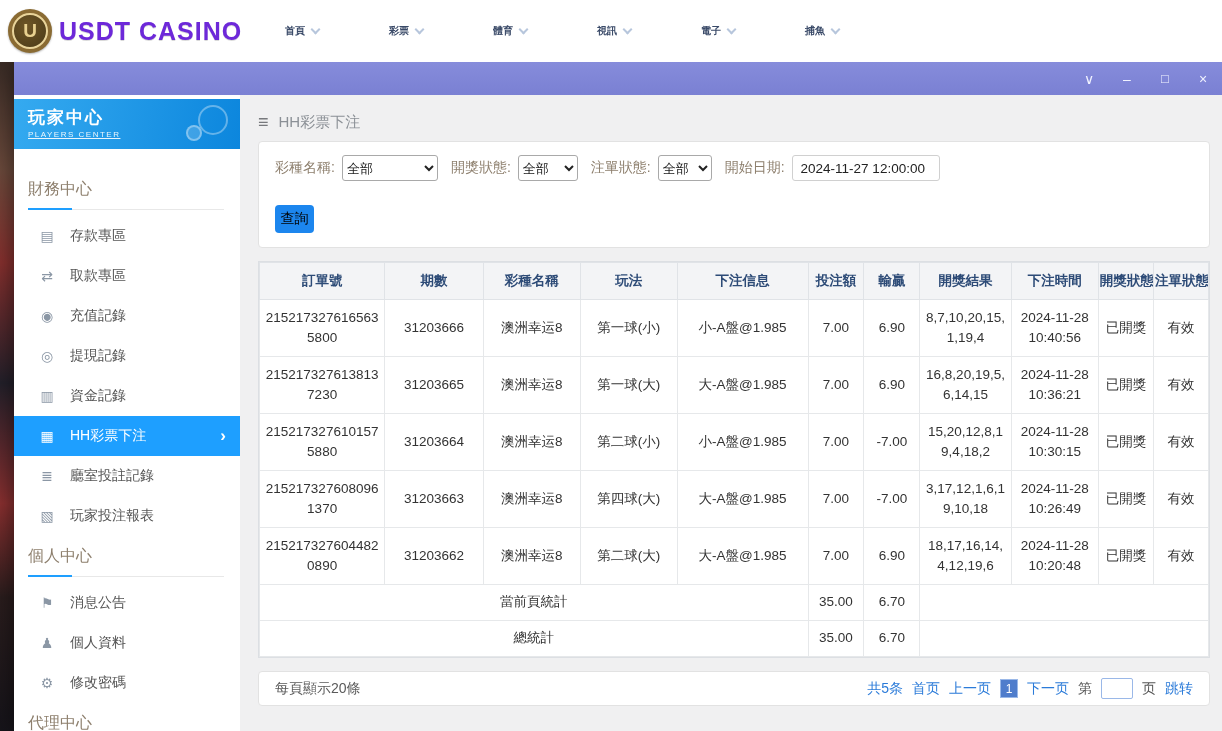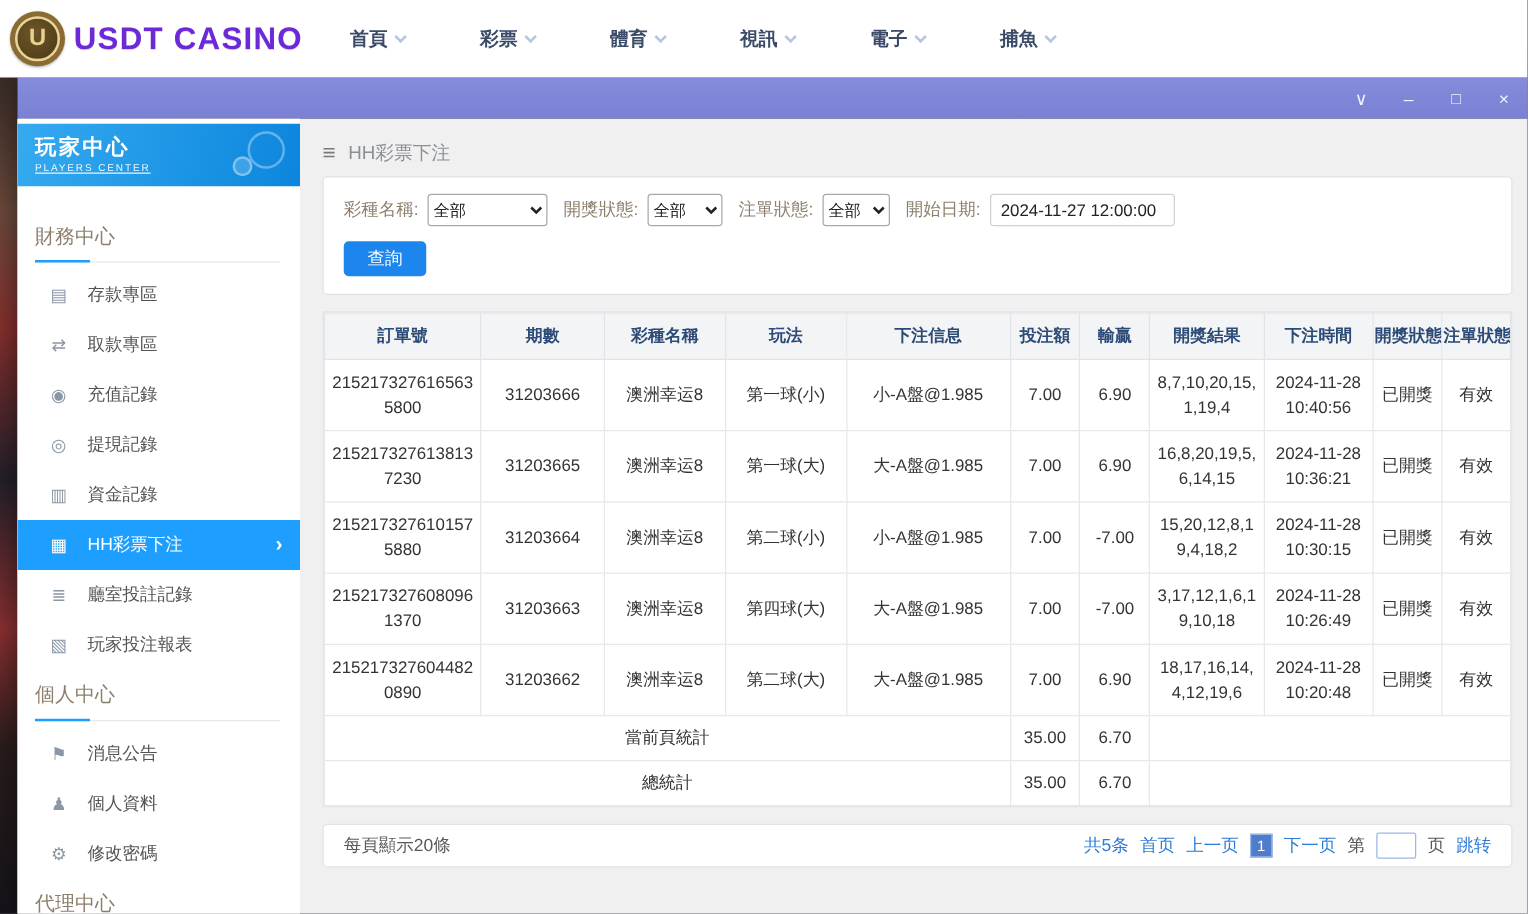--- a/index.html
+++ b/index.html
@@ -7,21 +7,21 @@
   body { font-family:"Liberation Sans","DejaVu Sans",sans-serif; background:#1d1b20; }
   .screen { position:relative; width:1222px; height:731px; }
 
   
   .topbar { position:absolute; top:0; left:0; width:1222px; height:62px; background:#fff; display:flex; align-items:center; z-index:5; }
   .logo { display:flex; align-items:center; gap:7px; padding-left:8px; width:250px; }
   .coin { width:44px; height:44px; border-radius:50%; background:#8a6b33; display:flex; align-items:center; justify-content:center; box-shadow:0 1px 2px rgba(0,0,0,.3); }
   .coin-inner { width:36px; height:36px; border-radius:50%; border:2px solid #e9d49a; background:radial-gradient(circle at 40% 35%, #6d5526, #4a3a18); color:#e8d190; font-weight:bold; font-size:19px; display:flex; align-items:center; justify-content:center; }
   .logo-text { font-size:25px; font-weight:bold; letter-spacing:1px; color:#6d28d9; text-shadow:0 1px 0 rgba(0,0,0,.15); }
   .mainnav { display:flex; }
-  .nav-item { width:104px; display:flex; align-items:center; justify-content:center; gap:7px; color:#3a4a68; font-size:15px; font-weight:bold; cursor:pointer; height:62px; }
+  .nav-item { width:104px; display:flex; align-items:center; justify-content:center; gap:7px; color:#3a4a68; font-size:10px; font-weight:bold; cursor:pointer; height:62px; }
   .chev { width:7px; height:7px; border-right:2px solid #b7c6dc; border-bottom:2px solid #b7c6dc; transform:rotate(45deg); margin-top:-4px; }
 
   
   .backdrop { position:absolute; left:0; top:62px; width:14px; height:669px;
     background:linear-gradient(180deg,#3a2c26 0%,#6b4a3c 16%,#86302e 30%,#23202a 48%,#8a3030 66%,#2a1d1d 80%,#16141a 100%); }
 
   
   .modal { position:absolute; left:14px; top:62px; width:1208px; height:669px; display:flex; flex-direction:column; box-shadow:0 0 22px rgba(0,0,0,.55); }
   .titlebar { height:33px; background:linear-gradient(180deg,#868cdb,#7a80d3); display:flex; align-items:center; justify-content:flex-end; padding-right:12px; gap:24px; flex:none; }
   .tb-btn { color:#f0f2ff; font-size:14px; line-height:1; min-width:14px; text-align:center; cursor:pointer; }
@@ -53,21 +53,21 @@
   .bc-burger { font-size:18px; color:#77797d; cursor:pointer; }
 
   .filter-card { background:#fff; border:1px solid #e2e2e2; border-radius:4px; padding:13px 16px 14px; margin-bottom:13px; flex:none; }
   .filter-row { display:flex; align-items:center; font-size:14px; color:#8d7f6d; }
   .fgroup { display:flex; align-items:center; gap:7px; margin-right:13px; }
   select.sel { height:26px; border:1px solid #a9a9a9; background:#fff; font-size:13px; color:#222; border-radius:3px; font-family:inherit; }
   .sel-lottery { width:96px; }
   .sel-draw { width:60px; }
   .sel-bet { width:54px; }
   .date-input { height:26px; border:1px solid #d0d0d0; border-radius:3px; width:148px; padding:0 8px; font-size:13.5px; color:#222; font-family:inherit; }
-  .search-btn { margin-top:12px; width:66px; height:28px; background:#1c86ee; color:#ffffff; border:none; border-radius:4px; font-size:14px; cursor:pointer; display:block; }
+  .search-btn { margin-top:24px; width:39px; height:28px; background:#1c86ee; color:#000000; border:none; border-radius:4px; font-size:14px; cursor:pointer; display:block; }
 
   .table-card { background:#fff; border:1px solid #dcdfe3; flex:none; }
   table { width:100%; border-collapse:collapse; table-layout:fixed; font-size:13.5px; color:#333; text-align:center; }
   th { background:#f3f4f6; color:#2d4b77; font-weight:bold; height:37px; border:1px solid #e0e3e7; font-size:13.5px; padding:0 1px; white-space:nowrap; overflow:hidden; }
   td { border:1px solid #e6e8ea; height:57px; padding:2px 4px; word-break:break-all; line-height:1.5; }
   tr.sum td { height:36px; }
 
   .footer-card { background:#fff; border:1px solid #e2e2e2; border-radius:4px; margin-top:13px; height:35px; display:flex; align-items:center; justify-content:space-between; padding:0 16px; font-size:14px; color:#5a5a5a; flex:none; }
   .pager { display:flex; align-items:center; gap:9px; }
   .plink { color:#2b7bd9; cursor:pointer; }

